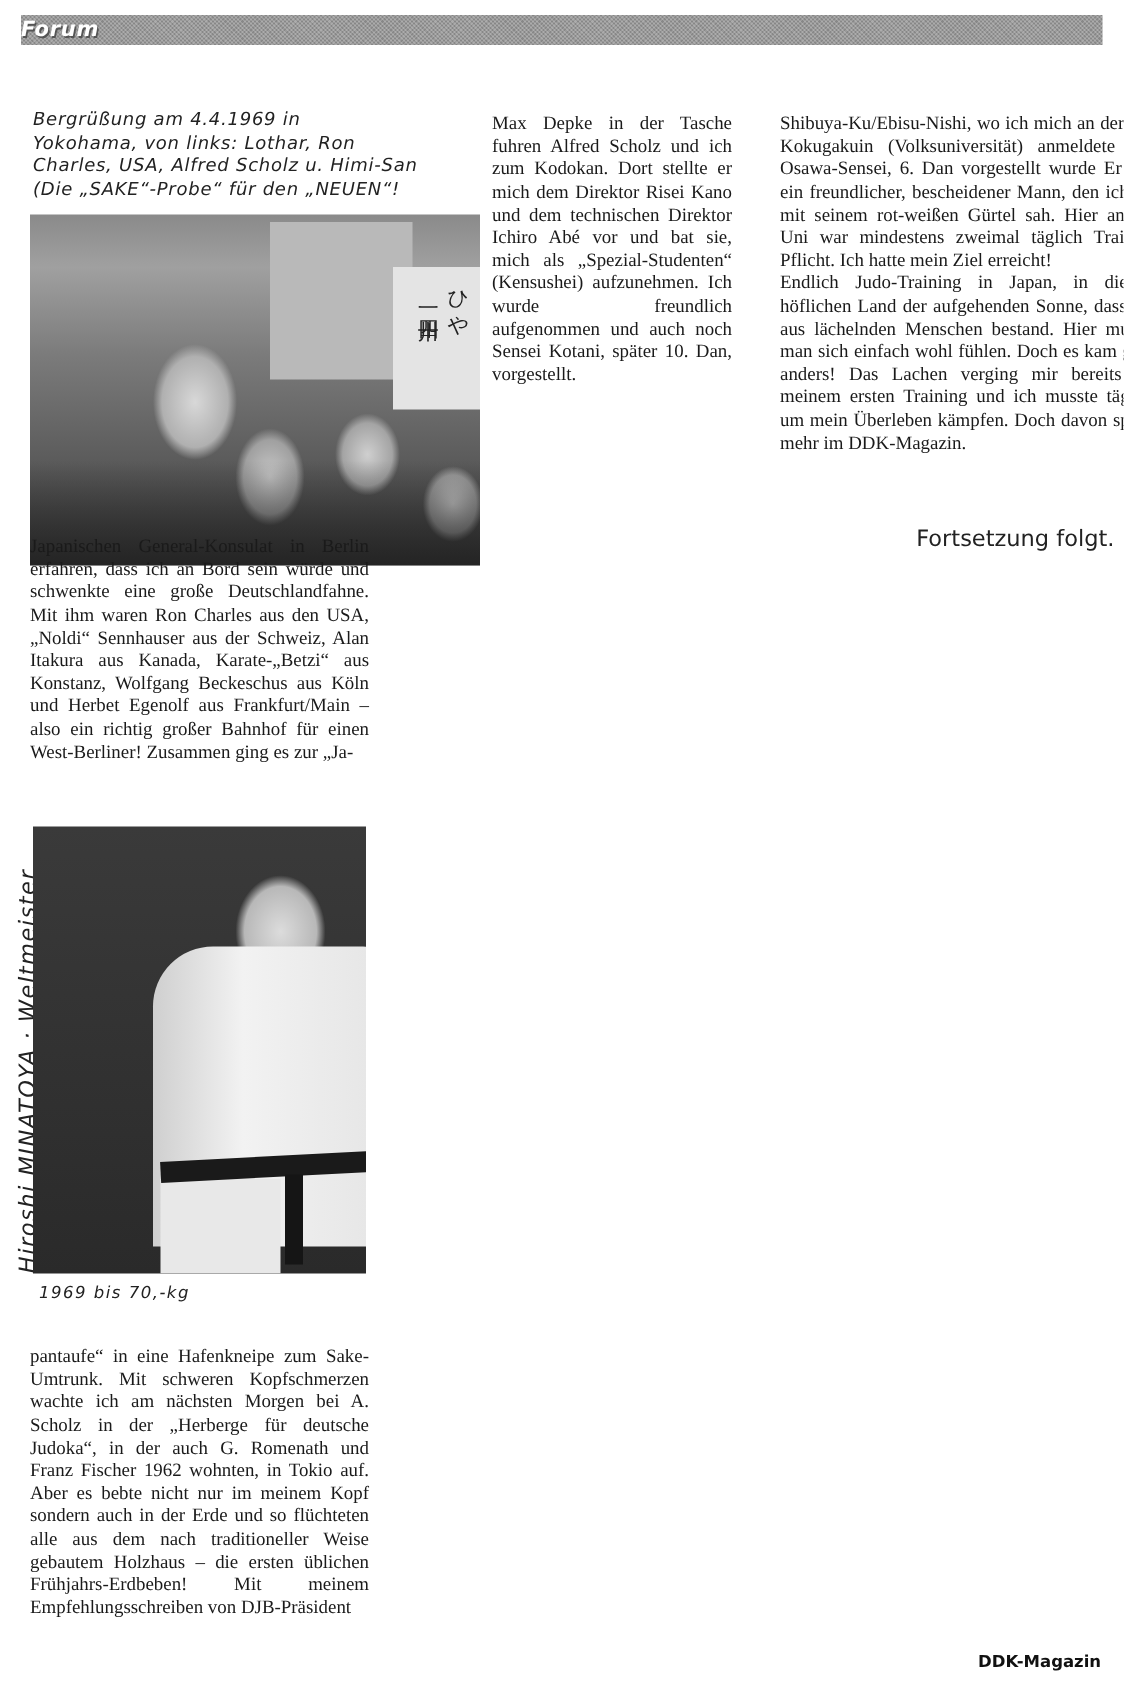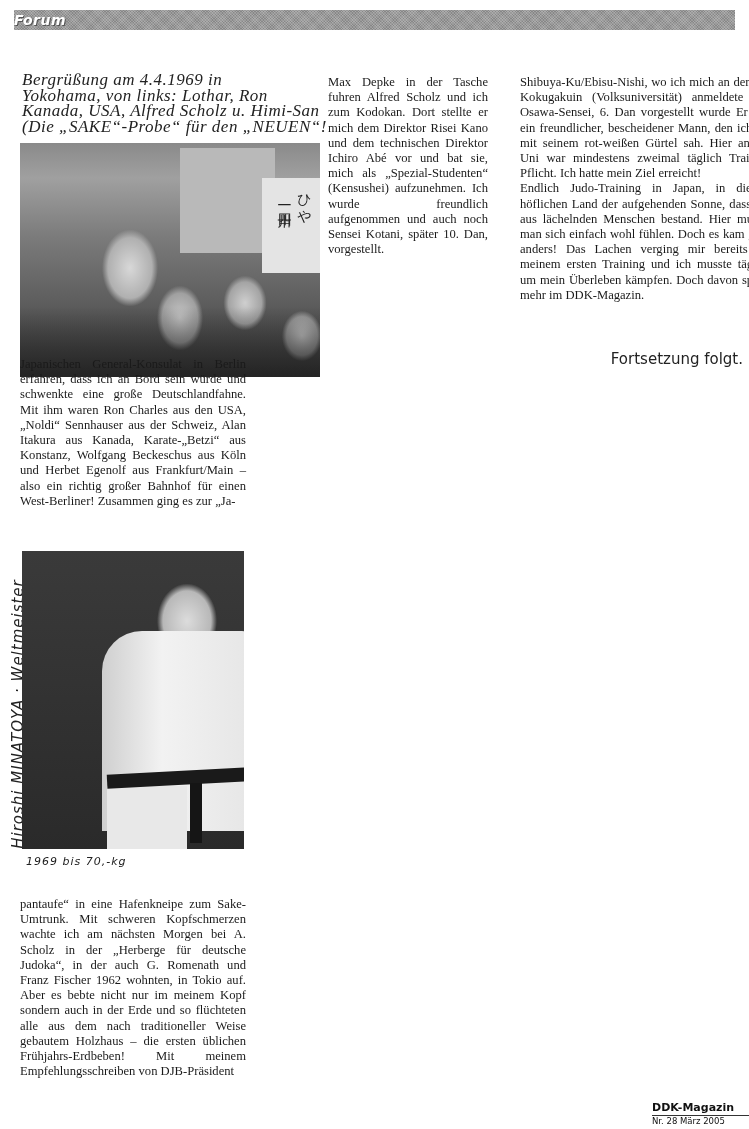--- a/index.html
+++ b/index.html
@@ -13,21 +13,21 @@
   .header-title {
     font-family:"DejaVu Sans", sans-serif; font-weight:bold; font-style:italic;
     color:#fff; font-size:14px; line-height:20px; letter-spacing:0.5px;
     text-shadow:1px 1px 0 #555;
   }
   .hand {
     font-family:"DejaVu Sans", sans-serif; font-style:italic; color:#222;
   }
   .caption1 {
     position:absolute; left:22px; top:72px; width:300px;
-    font-size:17px; line-height:15.5px; letter-spacing:0.5px;font-family:Liberation Serif, serif;
+    font-size:12px; line-height:15.5px; letter-spacing:0.5px;
   }
   .caption1 div { white-space:nowrap; }
   .photo {
     position:absolute; overflow:hidden;
     background-color:#555;
   }
   .photo1 {
     left:20px; top:143px; width:300px; height:234px;
     background:
       radial-gradient(ellipse 40px 55px at 110px 125px, #d8d8d8 0%, #b0b0b0 55%, transparent 70%),
@@ -68,34 +68,34 @@
   .col2 { left:328px; top:75px; width:160px; }
   .col3 { left:520px; top:75px; width:252px; }
   .continued {
     position:absolute; right:6px; top:350px;
     font-family:"DejaVu Sans", sans-serif; font-size:15px; color:#222;
   }
   .footer {
     position:absolute; left:652px; top:1101px; width:97px;
     font-family:"DejaVu Sans", sans-serif; color:#111;
   }
-  .footer .mag { font-weight:bold; font-size:11px; line-height:13px; border-bottom:1px solid #333; padding-bottom:1px; }
+  .footer .mag { font-weight:bold; font-size:11px; line-height:13px; border-bottom:1px solid #333; padding-bottom:15px; }
   .footer .issue { font-size:8.5px; line-height:11px; }
 </style>
 </head>
 <body>
 
 <div class="header-band">
   <span class="header-title">Forum</span>
 </div>
 
 <div class="caption1 hand">
   <div>Bergrüßung am 4.4.1969 in</div>
   <div>Yokohama, von links: Lothar, Ron</div>
-  <div>Kanada, USA, Alfred Scholz u. Himi-San</div>
+  <div>Charles, USA, Alfred Scholz u. Himi-San</div>
   <div>(Die „SAKE“-Probe“ für den „NEUEN“!</div>
 </div>
 
 <div class="photo photo1">
   <div class="panel"></div>
   <div class="sign">
     <span style="right:6px; top:6px;">ひや</span>
     <span style="right:26px; top:20px;">一 四十川</span>
   </div>
   <div class="dark-bottom"></div>

